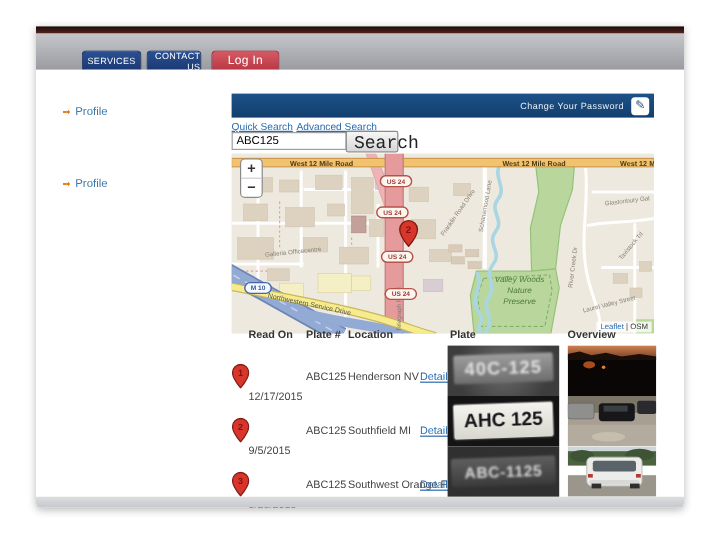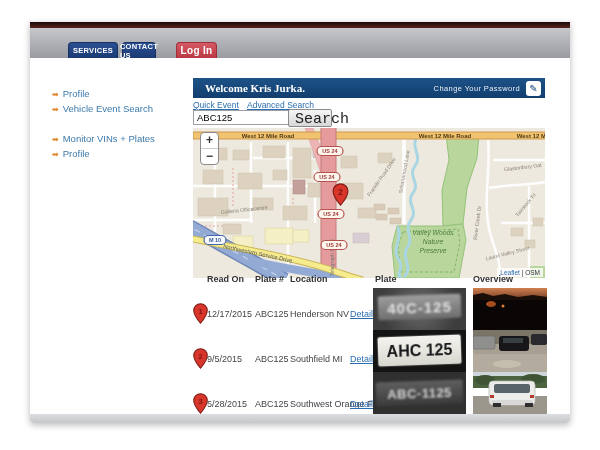--- a/index.html
+++ b/index.html
@@ -1,20 +1,20 @@
 <!DOCTYPE html>
 <html><head>
 <meta charset="utf-8">
 <style>
   html,body{margin:0;padding:0;background:#fff;}
   .canvas{position:relative;width:600px;height:450px;background:#fff;font-family:"Liberation Sans",sans-serif;overflow:hidden;}
   .page{position:absolute;left:30px;top:22px;width:540px;height:401px;background:#fff;box-shadow:0 2px 7px rgba(0,0,0,.28);border-radius:0 0 4px 4px;}
   .bar-maroon{position:absolute;left:0;top:0;width:100%;height:6px;background:linear-gradient(#170b09,#5a241e);}
   .bar-gray{position:absolute;left:0;top:6px;width:100%;height:30px;background:linear-gradient(#c6c7cb,#a9aaaf 65%,#9b9ca1);}
-  .nav-btn{position:absolute;top:20px;height:16px;border-radius:4px 4px 0 0;color:#fff;font-weight:bold;display:flex;align-items:center;justify-content:center;cursor:pointer;box-sizing:border-box;border:1px solid #16305f;border-bottom:none;background:linear-gradient(#2a4f92,#1b3a74);font-size:7.5px;letter-spacing:.3px;}
+  .nav-btn{position:absolute;top:20px;height:16px;border-radius:4px 4px 0 0;color:#fff;font-weight:normal;display:flex;align-items:center;justify-content:center;cursor:pointer;box-sizing:border-box;border:1px solid #16305f;border-bottom:none;background:linear-gradient(#2a4f92,#1b3a74);font-size:7.5px;letter-spacing:.3px;}
   .nav-btn.red{background:linear-gradient(#d55a64,#b93844);border-color:#9e2f3a;font-size:10px;}
   .side-item{position:absolute;left:22px;font-size:9.5px;color:#3d7aab;cursor:pointer;white-space:nowrap;}
   .side-item .arw{color:#e08226;font-size:8px;margin-right:4px;}
   .welcome-bar{position:absolute;left:163px;top:56px;width:352px;height:20px;background:linear-gradient(#1d5288,#123e6e);display:flex;align-items:center;box-sizing:border-box;}
   .welcome-text{font-family:"Liberation Serif",serif;font-weight:bold;font-size:11px;color:#fff;padding-left:12px;}
   .chg-pass{margin-left:auto;font-size:7.5px;color:#e9eff6;letter-spacing:.4px;cursor:pointer;}
   .pencil-box{width:15px;height:15px;background:#fff;border-radius:3px;margin:0 4px 0 6px;display:flex;align-items:center;justify-content:center;font-size:10px;color:#17497e;cursor:pointer;}
   .qlink{position:absolute;top:78px;font-size:8.5px;color:#2a6db0;text-decoration:underline;cursor:pointer;}
   .search-input{position:absolute;left:163px;top:88px;width:88px;height:13px;border:1px solid #9aa0a6;font-size:9.5px;padding:0 3px;font-family:"Liberation Sans",sans-serif;}
   .search-btn{position:absolute;left:258px;top:87px;width:44px;height:18px;background:linear-gradient(#f6f6f6,#d7d7d7);border:1px solid #8a8a8a;border-radius:2px;font-size:15px;color:#222;font-family:Liberation Mono, monospace;cursor:pointer;}
@@ -22,21 +22,21 @@
   .zoomctl{position:absolute;left:7px;top:4px;width:17px;background:#fff;border:1px solid #8a8a8a;border-radius:4px;overflow:hidden;}
   .zoomctl div{height:15px;line-height:15px;text-align:center;font-size:12px;font-weight:bold;color:#333;cursor:pointer;}
   .zoomctl div:first-child{border-bottom:1px solid #ccc;}
   .attrib{position:absolute;right:2px;bottom:1px;background:rgba(255,255,255,.78);font-size:6.5px;padding:1px 3px;color:#333;}
   .attrib a{color:#2a6db0;text-decoration:none;cursor:pointer;}
   .map-marker{position:absolute;left:139px;top:55px;}
   .th{position:absolute;top:252px;font-size:9px;font-weight:bold;color:#333;white-space:nowrap;}
   .row{position:absolute;left:163px;width:352px;height:24px;}
   .row .pin{position:absolute;left:0;top:0;}
   .row span,.row a{position:absolute;top:6px;font-size:9px;color:#444;white-space:nowrap;}
-  .row .c-date{left:14px;} .row .c-plate{left:62px;} .row .c-loc{left:97px;}
+  .row .c-date{left:14px;margin-top:16px;} .row .c-plate{left:62px;} .row .c-loc{left:97px;}
   .row .c-det{left:157px;color:#2a6db0;text-decoration:underline;cursor:pointer;}
   .shot{position:absolute;overflow:hidden;}
   .plate-shot{left:343px;width:93px;height:42px;}
   .ov-shot{left:443px;width:74px;height:42px;}
   .plate-inner{position:absolute;display:flex;align-items:center;justify-content:center;font-weight:bold;font-family:"Liberation Sans",sans-serif;}
   .p1{background:radial-gradient(circle at 50% 45%,#6c6c6c,#3d3d3d 75%);}
   .p1 .plate-inner{left:5px;right:5px;top:7px;height:24px;background:linear-gradient(#9d9d9d,#6e6e6e);border-radius:2px;color:#e3e3e3;font-size:15px;letter-spacing:1px;filter:blur(1.1px);transform:rotate(-2deg);}
   .p2{background:#141414;}
   .p2 .plate-inner{left:4px;right:4px;top:5px;bottom:6px;background:linear-gradient(#f4f3ee,#d8d7cf);border:1px solid #3a3a3a;border-radius:3px;color:#17171a;font-size:16px;filter:blur(.5px);transform:rotate(-2deg);}
   .p3{background:#303030;}
@@ -45,35 +45,32 @@
   svg text{font-family:"Liberation Sans",sans-serif;}
 </style>
 </head>
 <body>
 
 <div class="canvas">
  <div class="page">
   <div class="bar-maroon"></div>
   <div class="bar-gray"></div>
   <div class="nav-btn" style="left:38px;width:50px;">SERVICES</div>
-  <div class="nav-btn" style="left:92px;width:34px;">CONTACT US</div>
-  <div class="nav-btn red" style="left:146px;width:41px;">Log In</div>
+  <div class="nav-btn" style="left:92px;width:46px;text-align:right;">CONTACT US</div>
+  <div class="nav-btn red" style="left:146px;width:57px;">Log In</div>
 
   <div class="side-item" style="top:66px;text-align:center;"><span class="arw">➡</span><span>Profile</span></div>
-  <div class="side-item" style="top:81px;"><span class="arw">➡</span><span>Vehicle Event Search</span></div>
-  <div class="side-item" style="top:111px;"><span class="arw">➡</span><span>Monitor VINs + Plates</span></div>
   <div class="side-item" style="top:126px;"><span class="arw">➡</span><span>Profile</span></div>
 
   <div class="welcome-bar">
-    <span class="welcome-text">Welcome Kris Jurka.</span>
     <span class="chg-pass">Change Your Password</span>
     <span class="pencil-box">✎</span>
   </div>
 
-  <a class="qlink" style="left:163px;">Quick Event</a>
+  <a class="qlink" style="left:163px;">Quick Search</a>
   <a class="qlink" style="left:217px;">Advanced Search</a>
   <input class="search-input" value="ABC125" style="">
   <button class="search-btn">Search</button>
 
   <div class="map">
     <svg width="352" height="150" viewBox="0 0 352 150">
       <rect x="0" y="0" width="352" height="150" fill="#ede9de"></rect>
 
       <g stroke="#ffffff" stroke-width="2.5" fill="none" opacity="0.95">
         <path d="M22,14 V118"></path>

